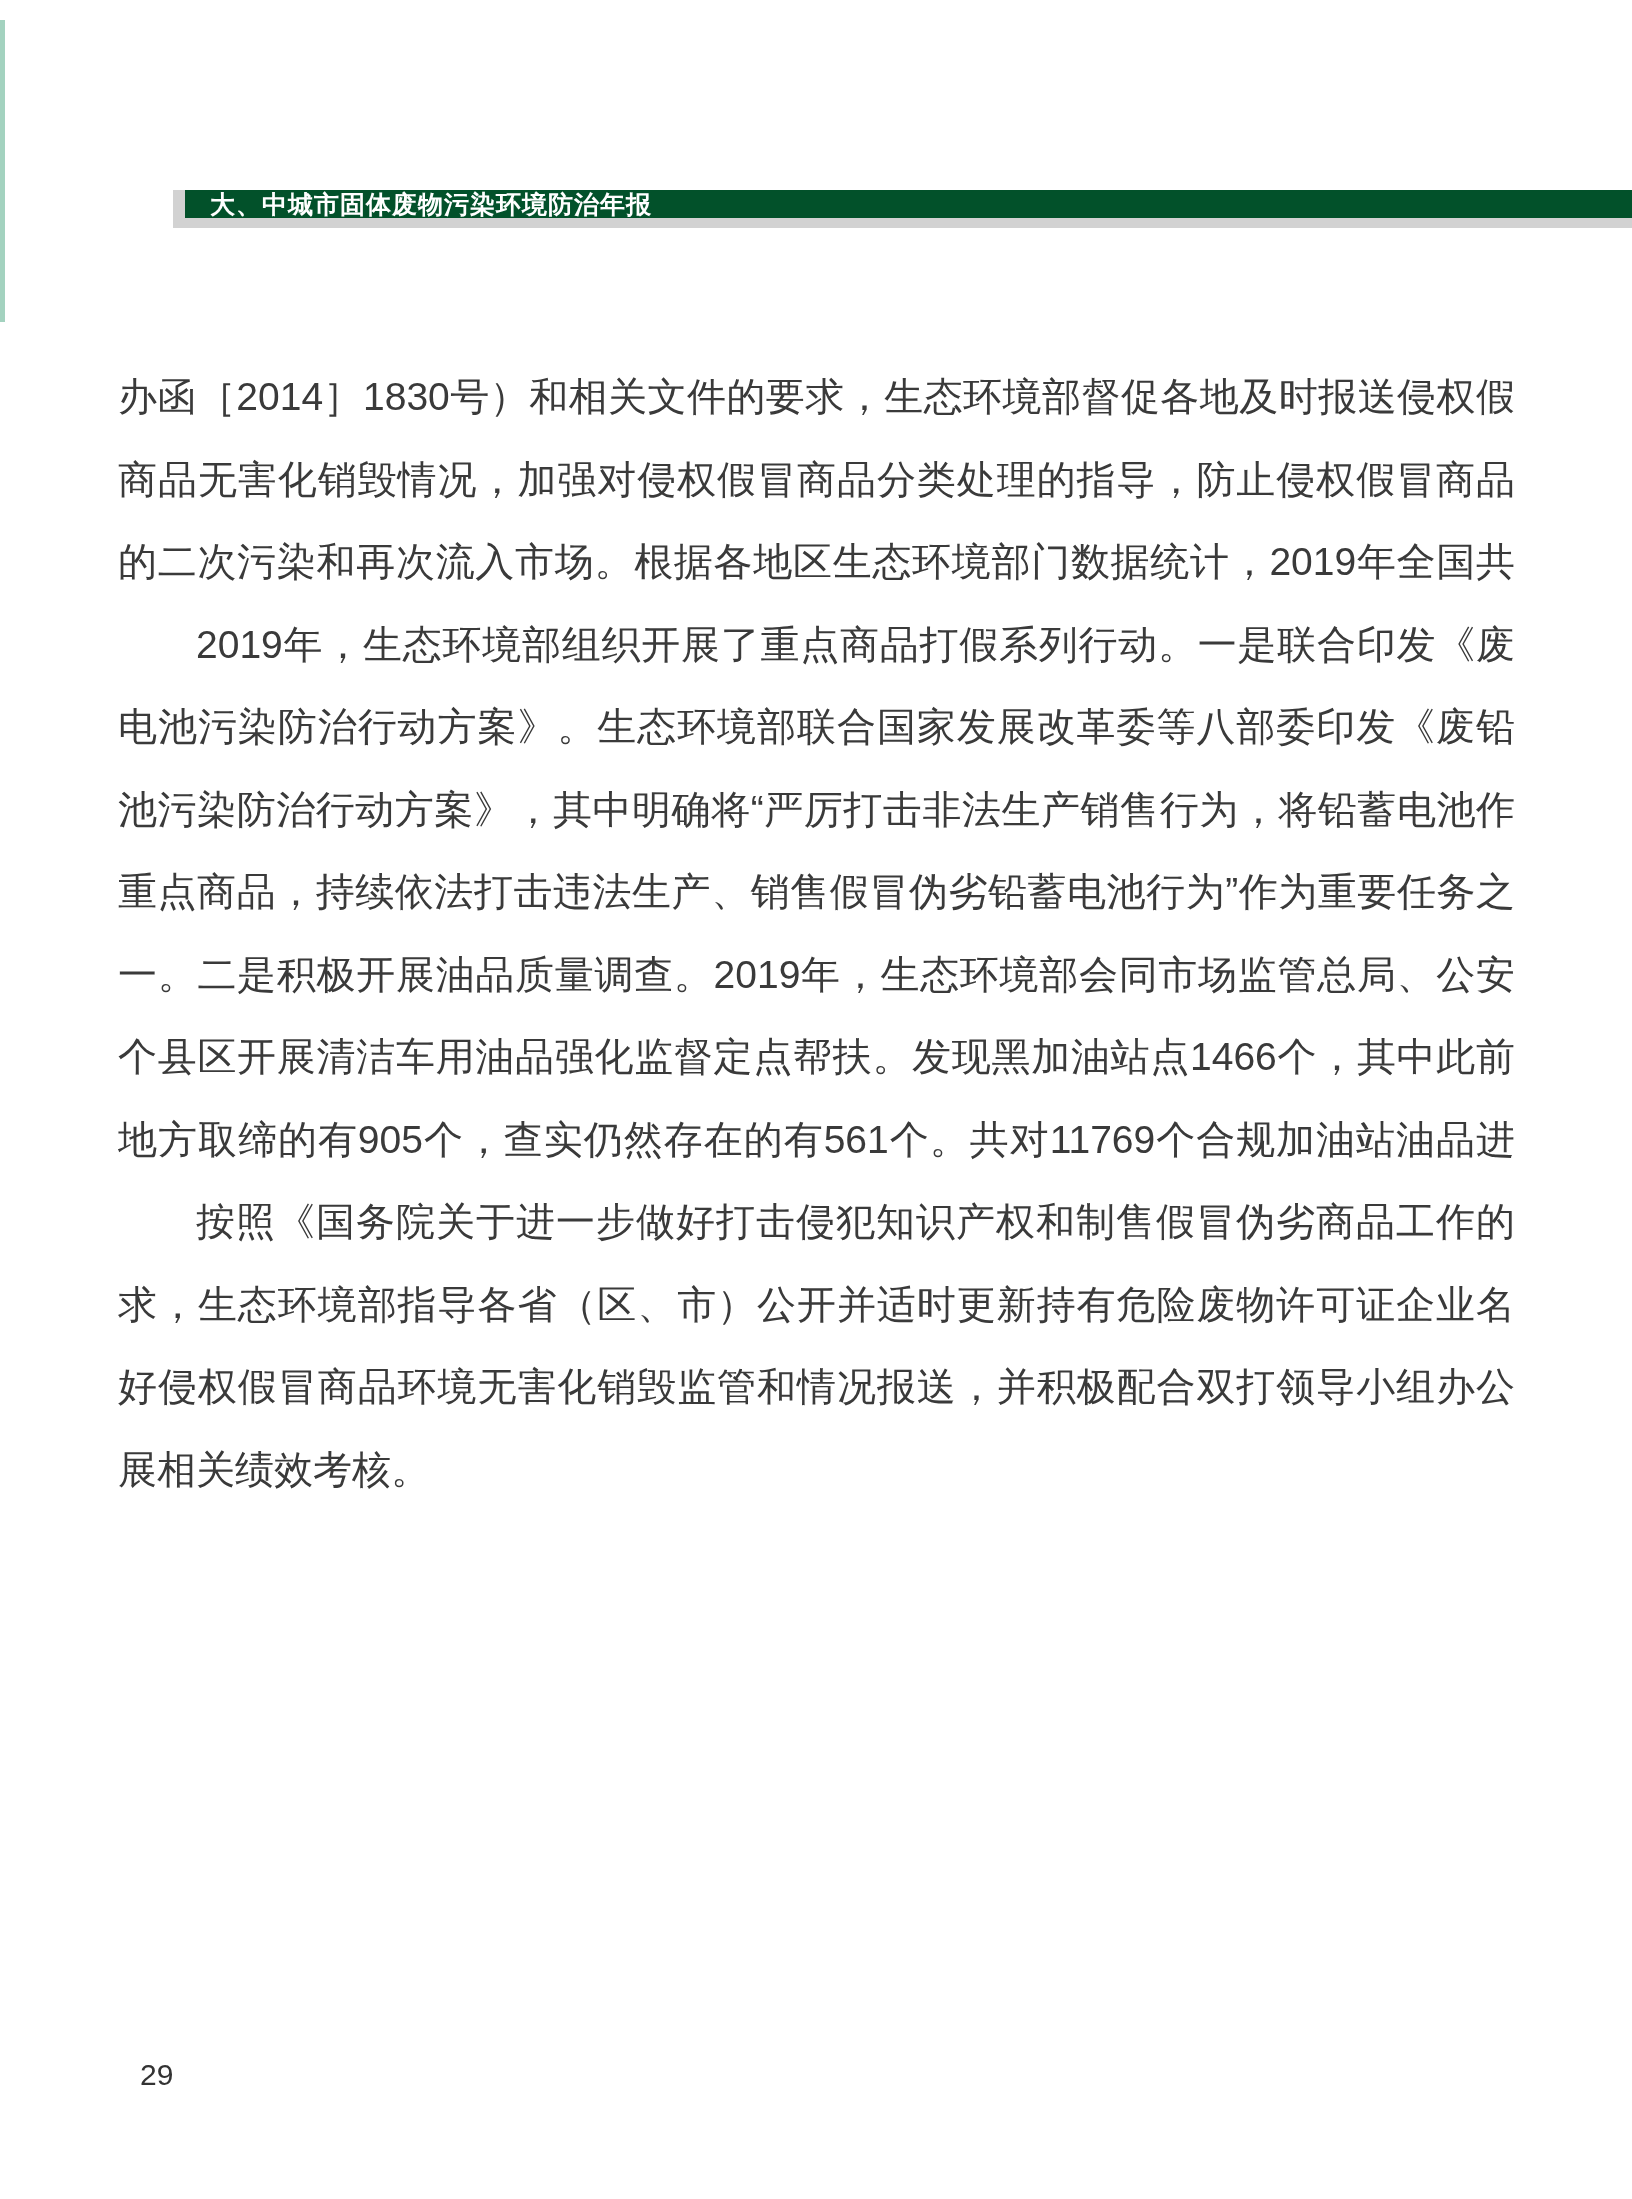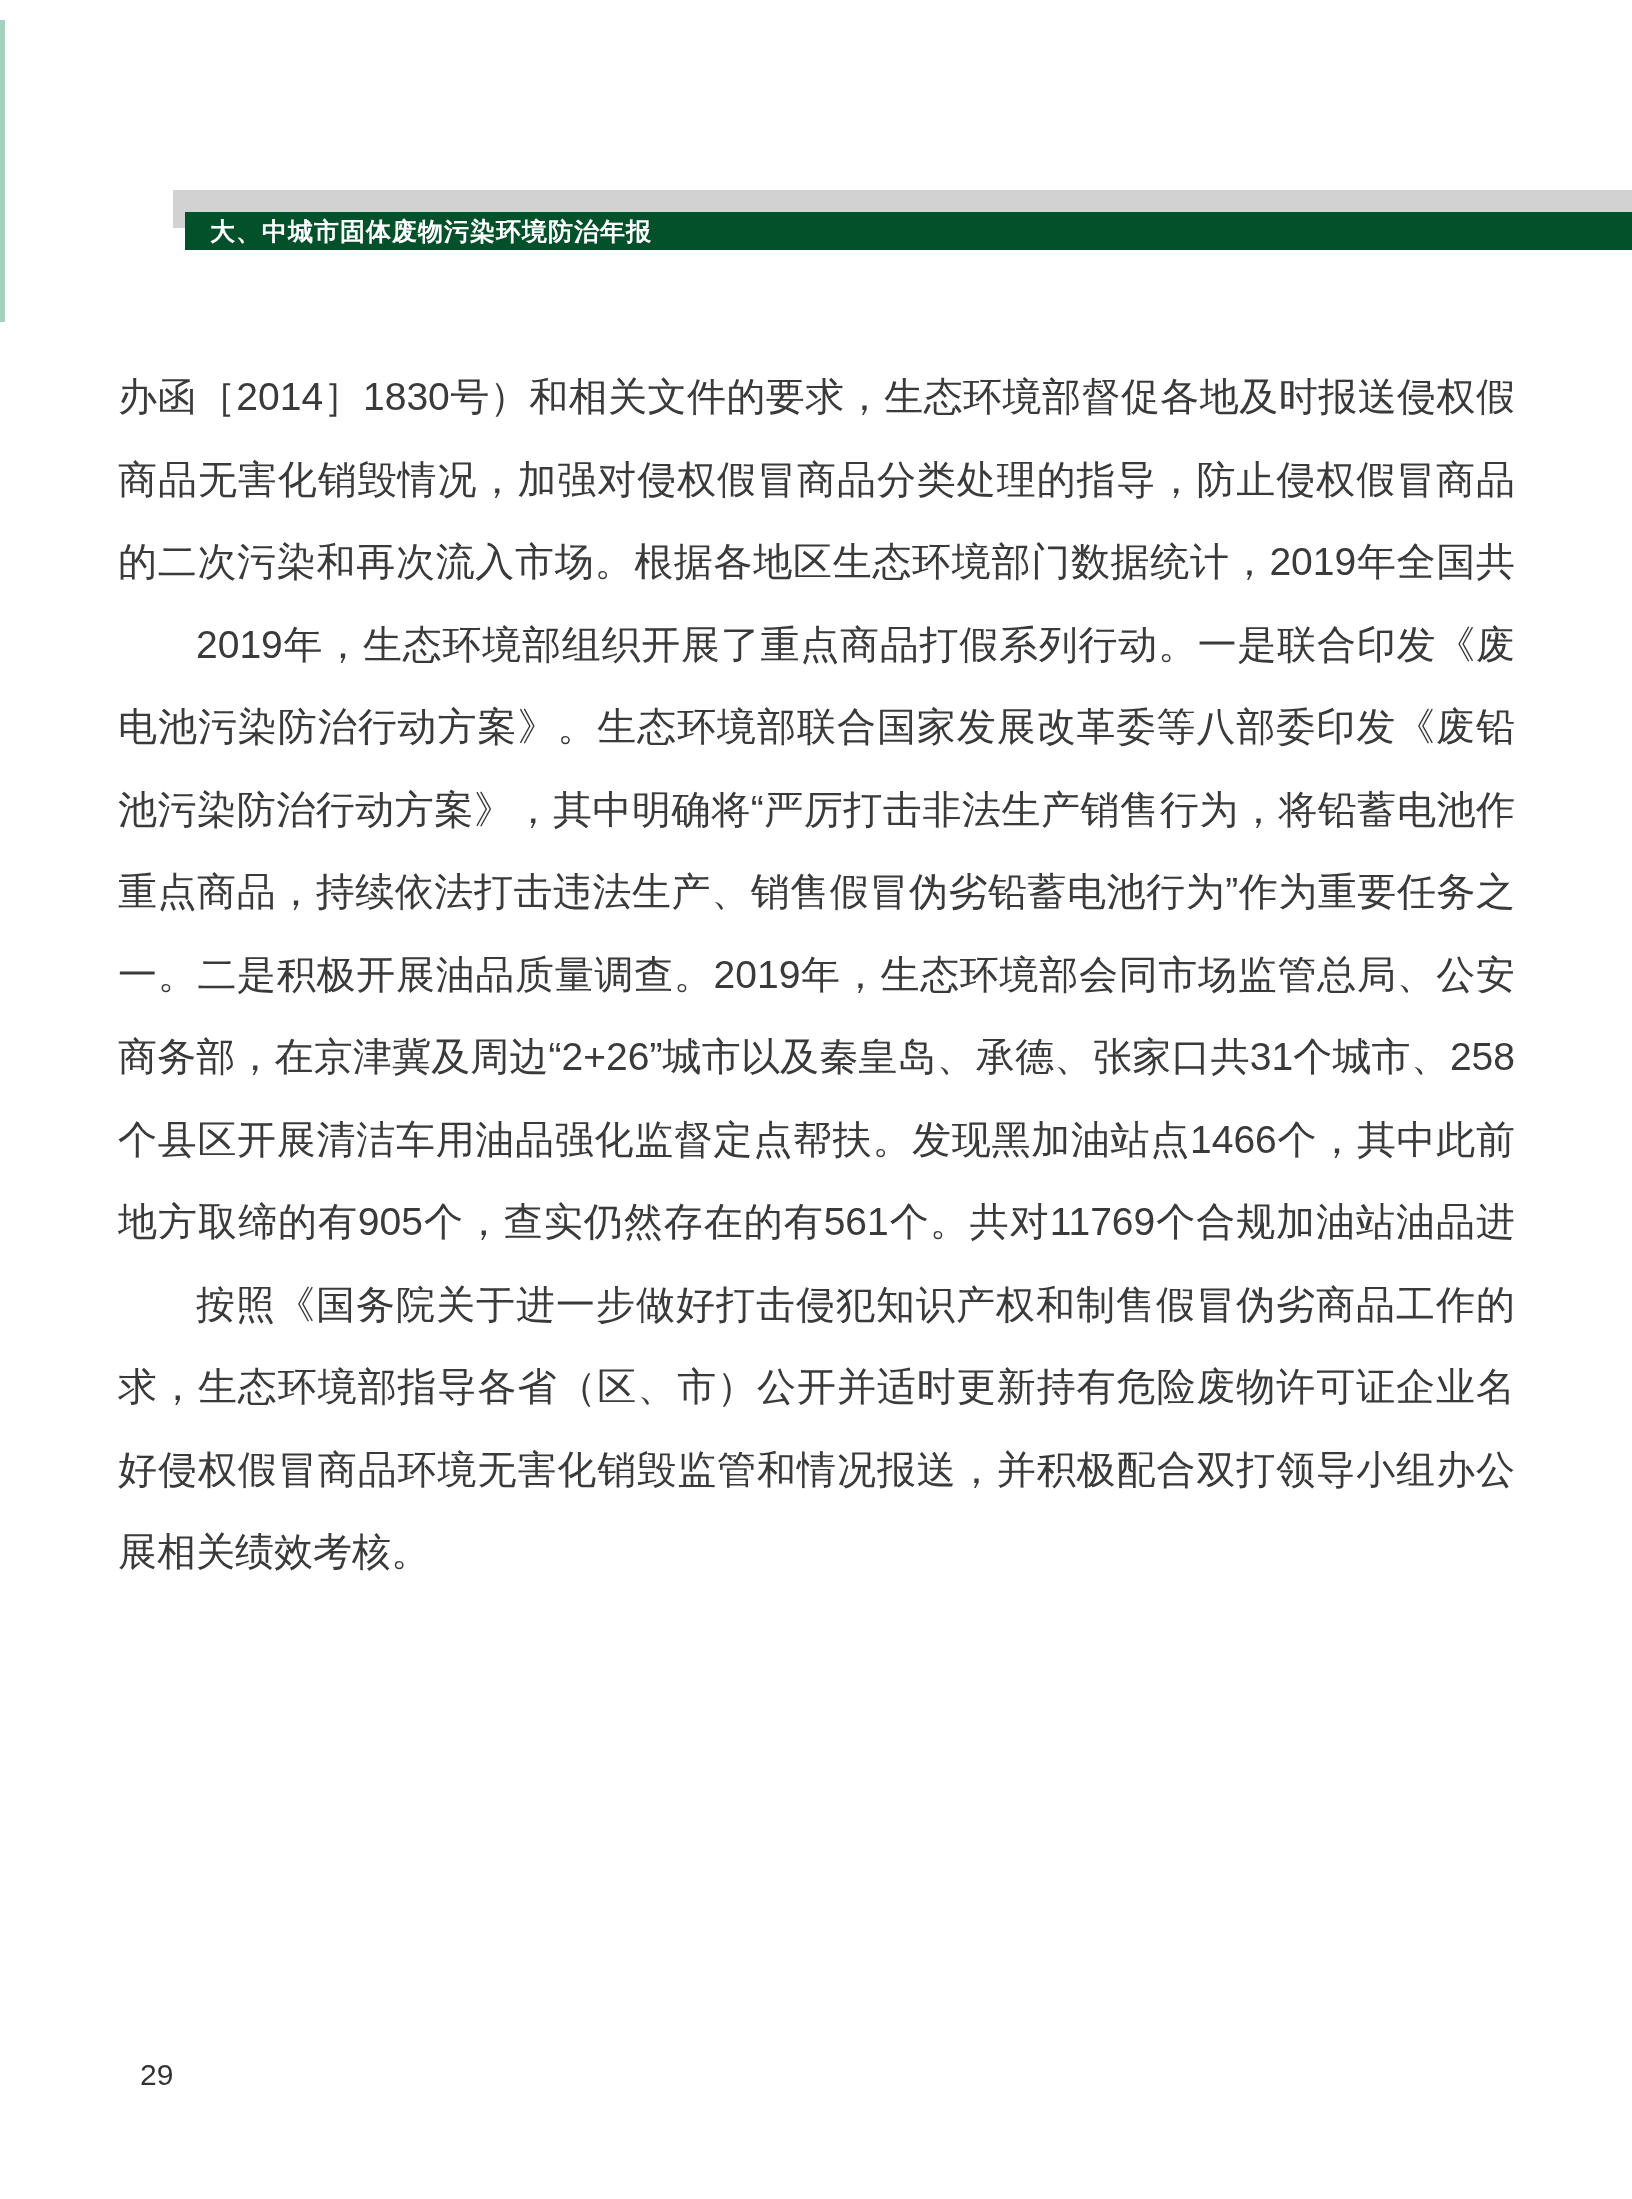--- a/index.html
+++ b/index.html
@@ -24,23 +24,23 @@
   .header-shadow {
     position: absolute;
     left: 173px;
     top: 190px;
     width: 1459px;
     height: 38px;
   }
   .header-bar {
     position: absolute;
     left: 185px;
-    top: 212px;
+    top: 190px;
     width: 1447px;
-    height: 38px;
+    height: 28px;
     display: flex;
     align-items: center;
   }
   .header-bar .title {
     color: #ffffff;
     font-size: 25px;
     font-weight: bold;
     padding-left: 25px;
     letter-spacing: 1px;
     white-space: nowrap;
@@ -86,21 +86,20 @@
 
 <div class="text-block" id="text-block" style="color: rgb(58, 58, 58);">
     <div class="line fill">办函［2014］1830号）和相关文件的要求，生态环境部督促各地及时报送侵权假冒</div>
     <div class="line fill">商品无害化销毁情况，加强对侵权假冒商品分类处理的指导，防止侵权假冒商品销毁</div>
     <div class="line fill">的二次污染和再次流入市场。根据各地区生态环境部门数据统计，2019年全国共销毁</div>
     <div class="line fill indent">2019年，生态环境部组织开展了重点商品打假系列行动。一是联合印发《废铅蓄</div>
     <div class="line fill">电池污染防治行动方案》。生态环境部联合国家发展改革委等八部委印发《废铅蓄电</div>
     <div class="line fill">池污染防治行动方案》，其中明确将“严厉打击非法生产销售行为，将铅蓄电池作为</div>
     <div class="line fill">重点商品，持续依法打击违法生产、销售假冒伪劣铅蓄电池行为”作为重要任务之</div>
     <div class="line fill">一。二是积极开展油品质量调查。2019年，生态环境部会同市场监管总局、公安部、</div>
-    <div class="line fill">商务部，在京津冀及周边“2+26”城市以及秦皇岛、承德、张家口共31个城市、258</div>
     <div class="line fill">个县区开展清洁车用油品强化监督定点帮扶。发现黑加油站点1466个，其中此前已被</div>
     <div class="line fill">地方取缔的有905个，查实仍然存在的有561个。共对11769个合规加油站油品进行</div>
     <div class="line fill indent">按照《国务院关于进一步做好打击侵犯知识产权和制售假冒伪劣商品工作的意</div>
     <div class="line fill">求，生态环境部指导各省（区、市）公开并适时更新持有危险废物许可证企业名单，做</div>
     <div class="line fill">好侵权假冒商品环境无害化销毁监管和情况报送，并积极配合双打领导小组办公室开</div>
     <div class="line">展相关绩效考核。</div>
   </div>
 
 <div class="page-number">29</div>
 

